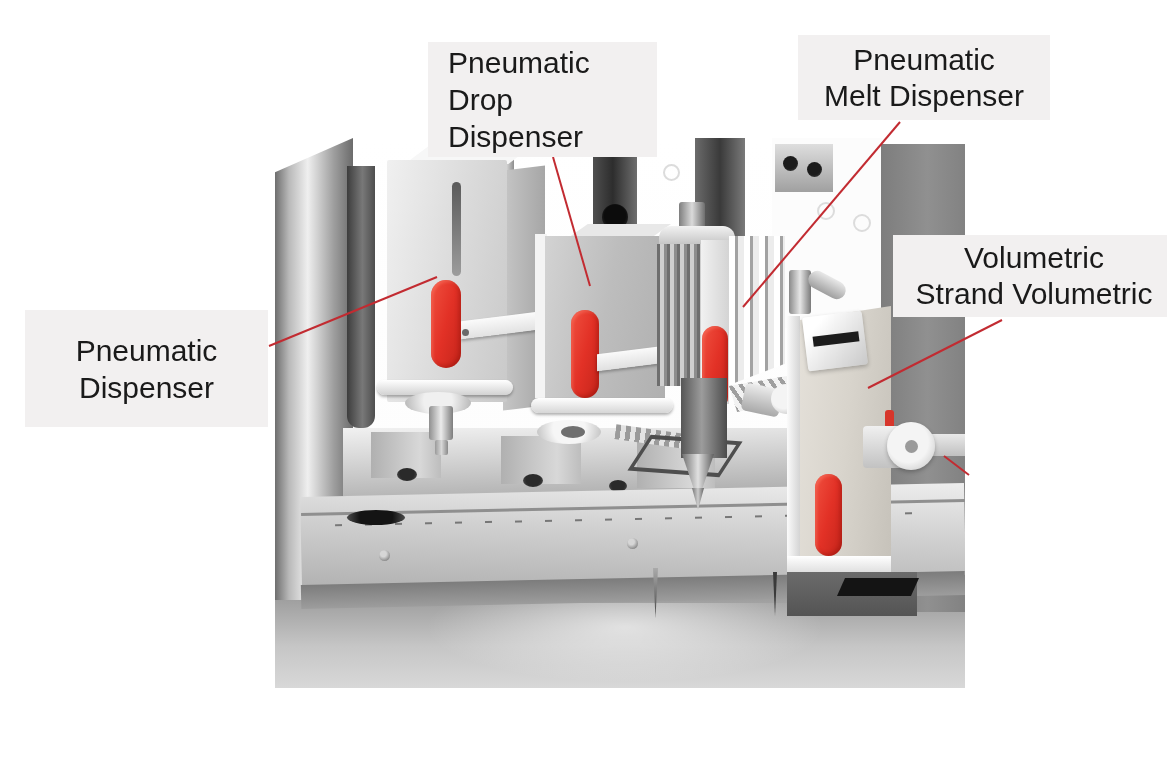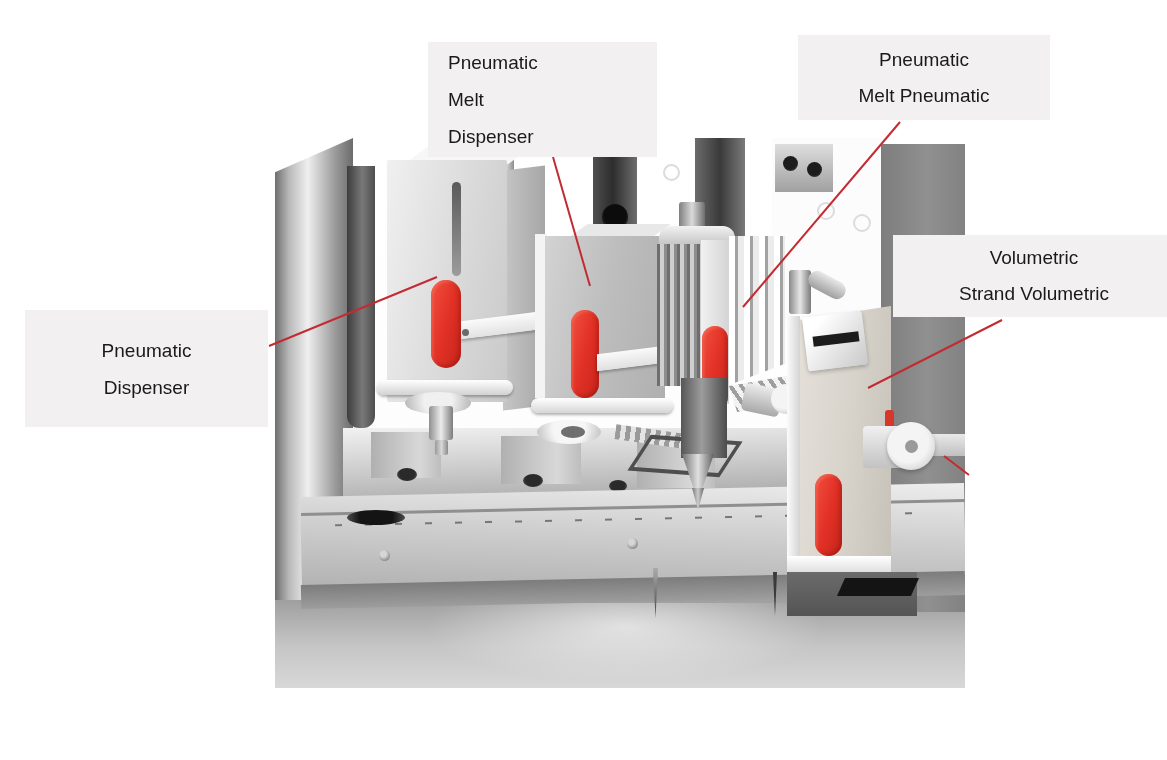--- a/index.html
+++ b/index.html
@@ -169,21 +169,21 @@
   .needle-1{left:378px;top:430px;width:5px;height:50px;
         clip-path:polygon(0 0,100% 0,50% 100%);
         background:linear-gradient(180deg,#aaa,#444);}
   .needle-2{left:498px;top:434px;width:4px;height:44px;
         clip-path:polygon(0 0,100% 0,50% 100%);background:#3a3a3a;}
   
   .leaders{position:absolute;left:0;top:0;width:1167px;height:760px;z-index:30;pointer-events:none;}
   .leader{stroke:#c22b31;stroke-width:2;}
   
   .label{position:absolute;background:#f2f0f0;color:#1a1a1a;z-index:40;
-         font-size:19px;line-height:36px;font-family:"Liberation Sans",sans-serif;
+         font-size:30px;line-height:36px;font-family:"Liberation Sans",sans-serif;
          display:flex;flex-direction:column;justify-content:center;}
   .label-drop{left:428px;top:42px;width:229px;height:115px;padding-left:20px;line-height:37px;
          box-sizing:border-box;text-align:left;}
   .label-melt{left:798px;top:35px;width:252px;height:85px;text-align:center;}
   .label-volumetric{left:893px;top:235px;width:282px;height:82px;text-align:center;}
   .label-strand{left:25px;top:310px;width:243px;height:117px;text-align:center;line-height:37px;}
 </style>
 </head>
 <body>
 
@@ -284,26 +284,26 @@
   <svg class="leaders" viewBox="0 0 1167 760">
     <line class="leader" x1="269" y1="346" x2="437" y2="277"></line>
     <line class="leader" x1="553" y1="157" x2="590" y2="286"></line>
     <line class="leader" x1="900" y1="122" x2="743" y2="307"></line>
     <line class="leader" x1="1002" y1="320" x2="868" y2="388"></line>
     <line class="leader" x1="944" y1="456" x2="969" y2="475"></line>
   </svg>
 
   <div class="label label-drop">
     <span>Pneumatic</span>
-    <span>Melt</span>
+    <span>Drop</span>
     <span>Dispenser</span>
   </div>
   <div class="label label-melt">
     <span>Pneumatic</span>
-    <span>Melt Pneumatic</span>
+    <span>Melt Dispenser</span>
   </div>
   <div class="label label-volumetric">
     <span>Volumetric</span>
     <span>Strand Volumetric</span>
   </div>
   <div class="label label-strand">
     <span>Pneumatic</span>
     <span>Dispenser</span>
   </div>
 

